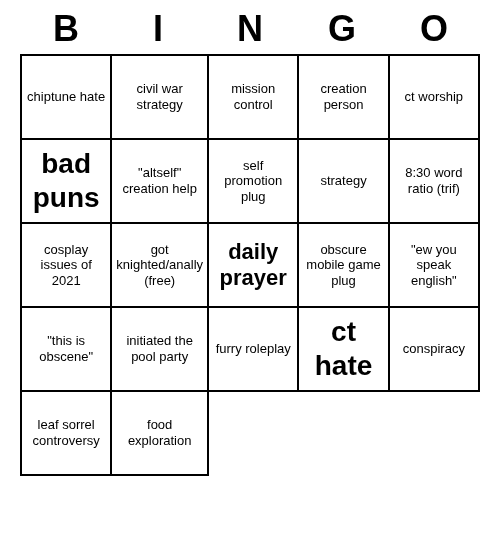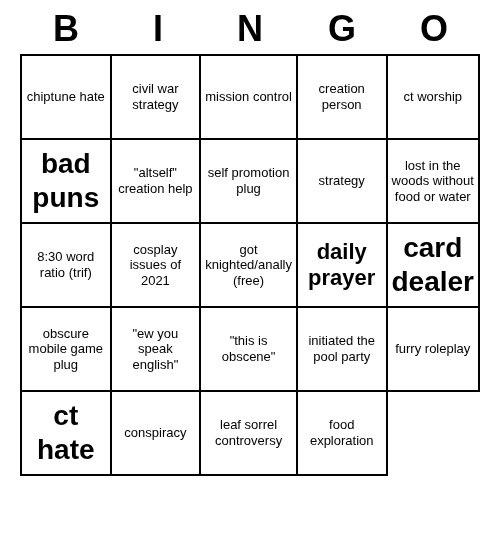--- a/index.html
+++ b/index.html
@@ -69,26 +69,24 @@
 <div class="bingo-grid" id="grid-container">
 <div class="bingo-cell">chiptune hate</div>
     <div class="bingo-cell">civil war strategy</div>
     <div class="bingo-cell">mission control</div>
     <div class="bingo-cell">creation person</div>
     <div class="bingo-cell">ct worship</div>
     <div class="bingo-cell large-text">bad puns</div>
     <div class="bingo-cell">"altself" creation help</div>
     <div class="bingo-cell">self promotion plug</div>
     <div class="bingo-cell">strategy</div>
-    <div class="bingo-cell">lost in the woods without food or water</div>
     <div class="bingo-cell">8:30 word ratio (trif)</div>
     <div class="bingo-cell">cosplay issues of 2021</div>
     <div class="bingo-cell">got knighted/anally (free)</div>
     <div class="bingo-cell medium-large">daily prayer</div>
-    <div class="bingo-cell large-text">card dealer</div>
     <div class="bingo-cell">obscure mobile game plug</div>
     <div class="bingo-cell">"ew you speak english"</div>
     <div class="bingo-cell">"this is obscene"</div>
     <div class="bingo-cell">initiated the pool party</div>
     <div class="bingo-cell">furry roleplay</div>
     <div class="bingo-cell large-text">ct hate</div>
     <div class="bingo-cell">conspiracy</div>
     <div class="bingo-cell">leaf sorrel controversy</div>
     <div class="bingo-cell">food exploration</div>
   </div>

